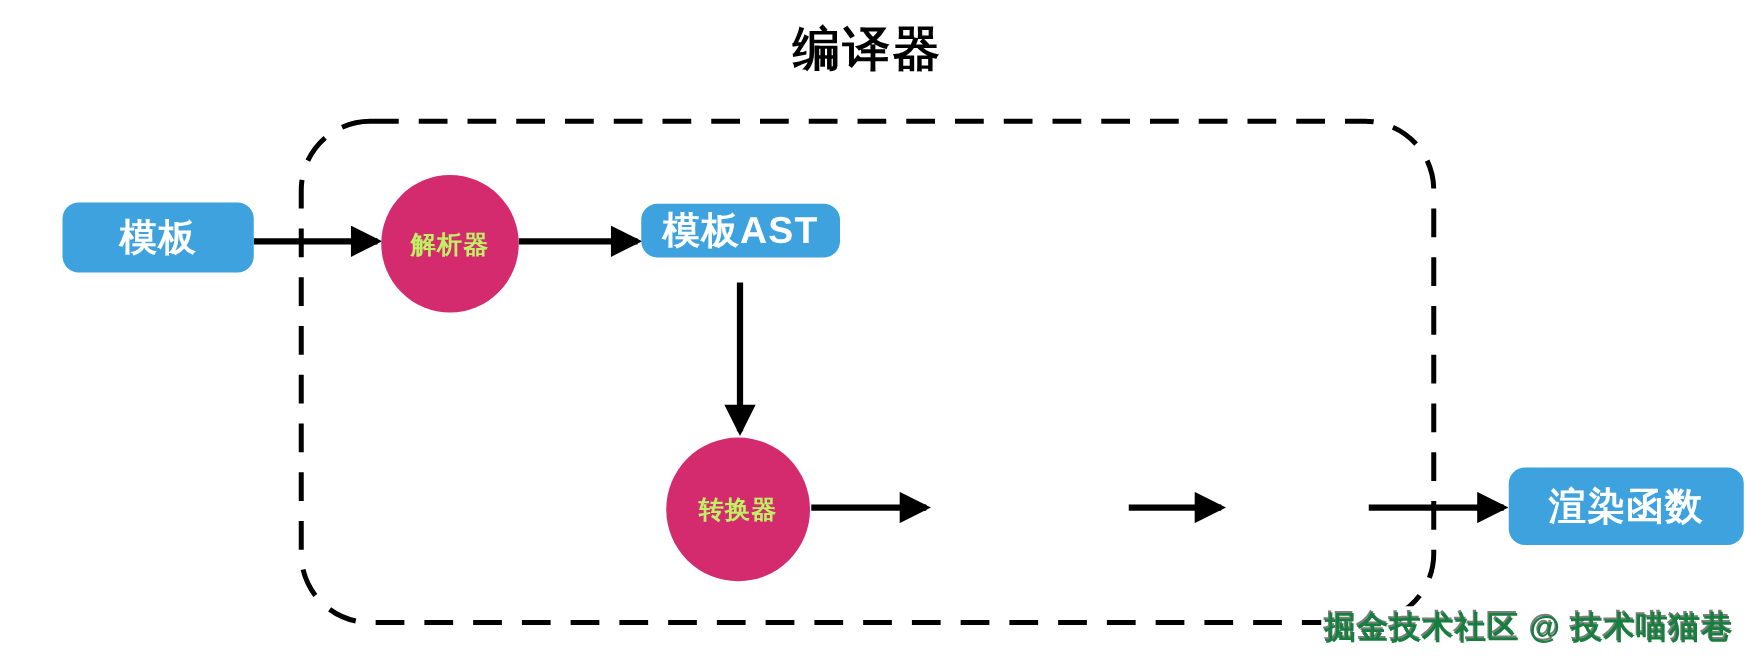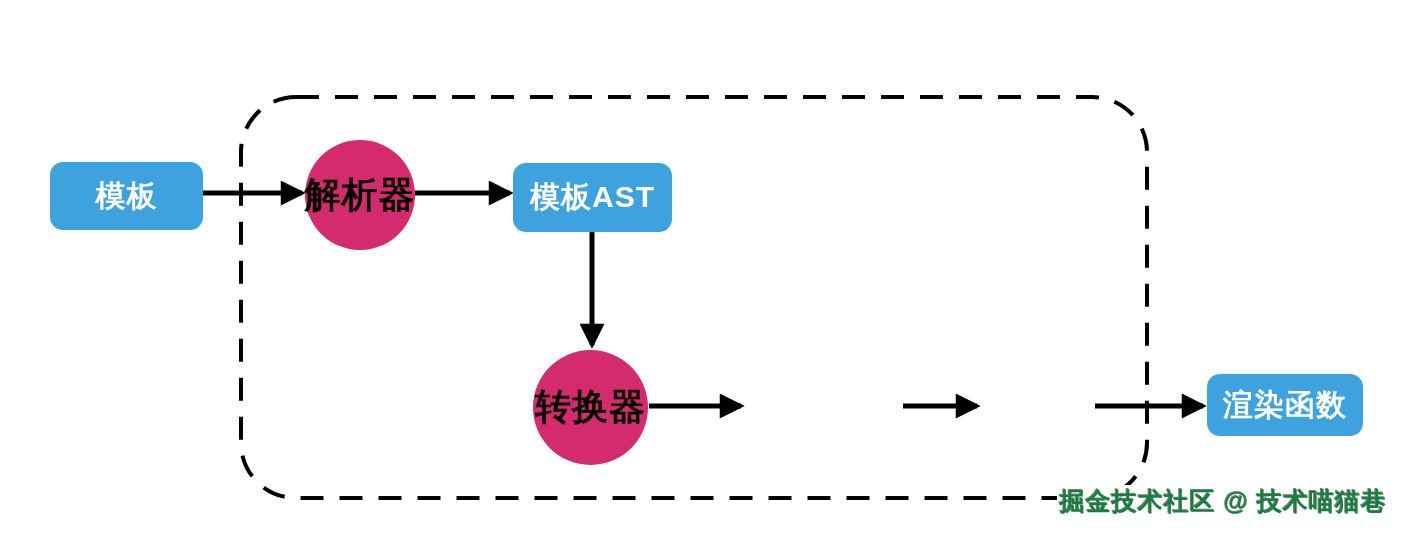--- a/index.html
+++ b/index.html
@@ -39,34 +39,34 @@
     border-radius: 13px;
     letter-spacing: 1px;
     white-space: nowrap;
   }
   .node-circle {
     position: absolute;
     display: flex;
     align-items: center;
     justify-content: center;
     background: var(--pink, #d42a6e);
-    color: #000000;
+    color: #bef264;
     font-weight: bold;
-    font-size: 36px;
+    font-size: 20px;
     border-radius: 50%;
     letter-spacing: 1px;
     white-space: nowrap;
   }
-  .n-template        { left: 50px;   top: 162px; width: 153px; height: 68px; }
+  .n-template        { left: 50px;   top: 162px; width: 153px; height: 56px; }
   .n-parser          { left: 305px;  top: 140px; width: 110px; height: 110px; }
-  .n-template-ast    { left: 513px;  top: 163px; width: 159px; height: 69px; }
+  .n-template-ast    { left: 513px;  top: 163px; width: 159px; height: 43px; }
   .n-transformer     { left: 533px;  top: 350px; width: 115px; height: 115px; }
   .n-js-ast          { left: 745px;  top: 374px; width: 158px; height: 62px; }
   .n-generator       { left: 980px;  top: 348px; width: 115px; height: 115px; }
-  .n-render-function { left: 1207px; top: 374px; width: 156px; height: 62px; font-family: Liberation Mono, monospace; }
+  .n-render-function { left: 1207px; top: 374px; width: 188px; height: 62px; font-family: Liberation Mono, monospace; }
   .watermark {
     position: absolute;
     right: 13px;
     top: 485px;
     font-size: 25px;
     font-weight: bold;
     color: #15803d;
     text-shadow: -1px -1px 0 #7d7d7d, 1px 1px 1px #ffffff;
     background: #ffffff;
     padding: 0 3px;
@@ -89,20 +89,21 @@
     <rect x="241" y="97" width="906" height="401" rx="55" ry="55" fill="none" stroke="#000000" stroke-width="4" stroke-dasharray="23 16"></rect>
 
     <line x1="203" y1="193" x2="302" y2="193" stroke="#000000" stroke-width="5" marker-end="url(#ah)"></line>
     <line x1="415" y1="193" x2="510" y2="193" stroke="#000000" stroke-width="5" marker-end="url(#ah)"></line>
     <line x1="592" y1="226" x2="592" y2="345" stroke="#000000" stroke-width="5" marker-end="url(#ah)"></line>
     <line x1="649" y1="406" x2="741" y2="406" stroke="#000000" stroke-width="5" marker-end="url(#ah)"></line>
     <line x1="903" y1="406" x2="977" y2="406" stroke="#000000" stroke-width="5" marker-end="url(#ah)"></line>
     <line x1="1095" y1="406" x2="1203" y2="406" stroke="#000000" stroke-width="5" marker-end="url(#ah)"></line>
   </svg>
 
+  <div class="diagram-title">编译器</div>
 
   <div class="node-box n-template">
     <span>模板</span>
   </div>
 
   <div class="node-circle n-parser">
     <span>解析器</span>
   </div>
 
   <div class="node-box n-template-ast">

